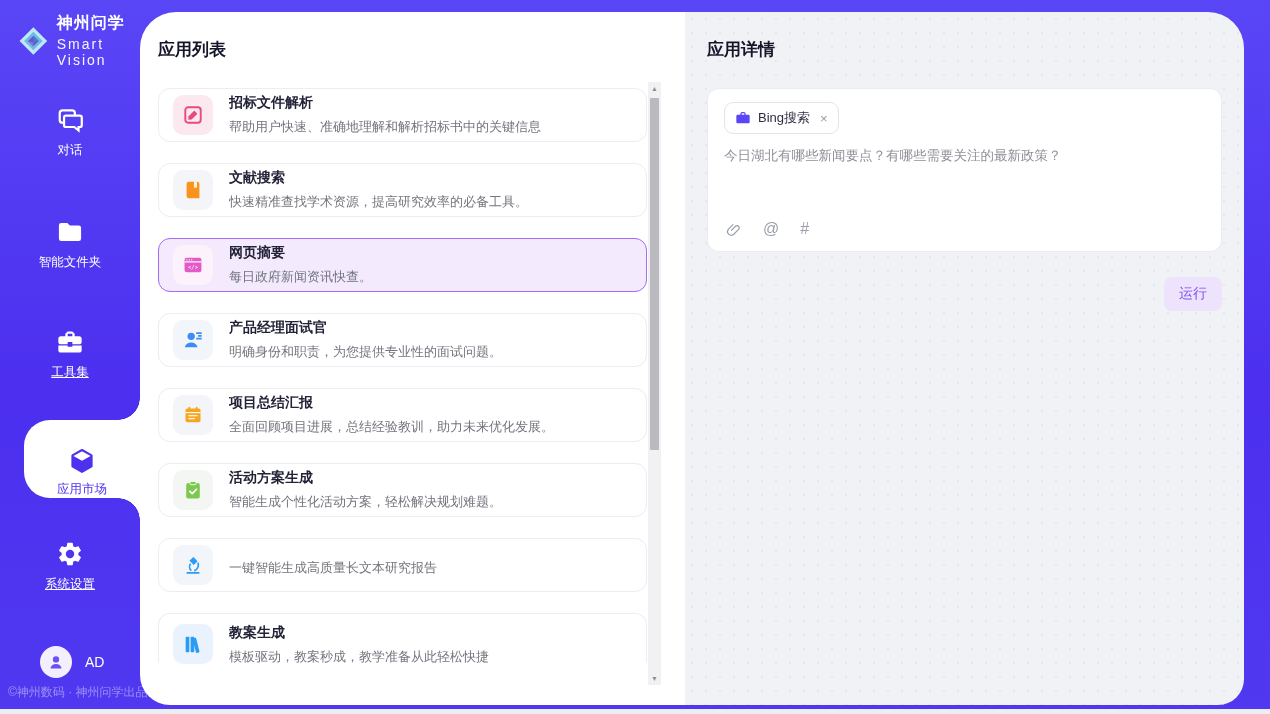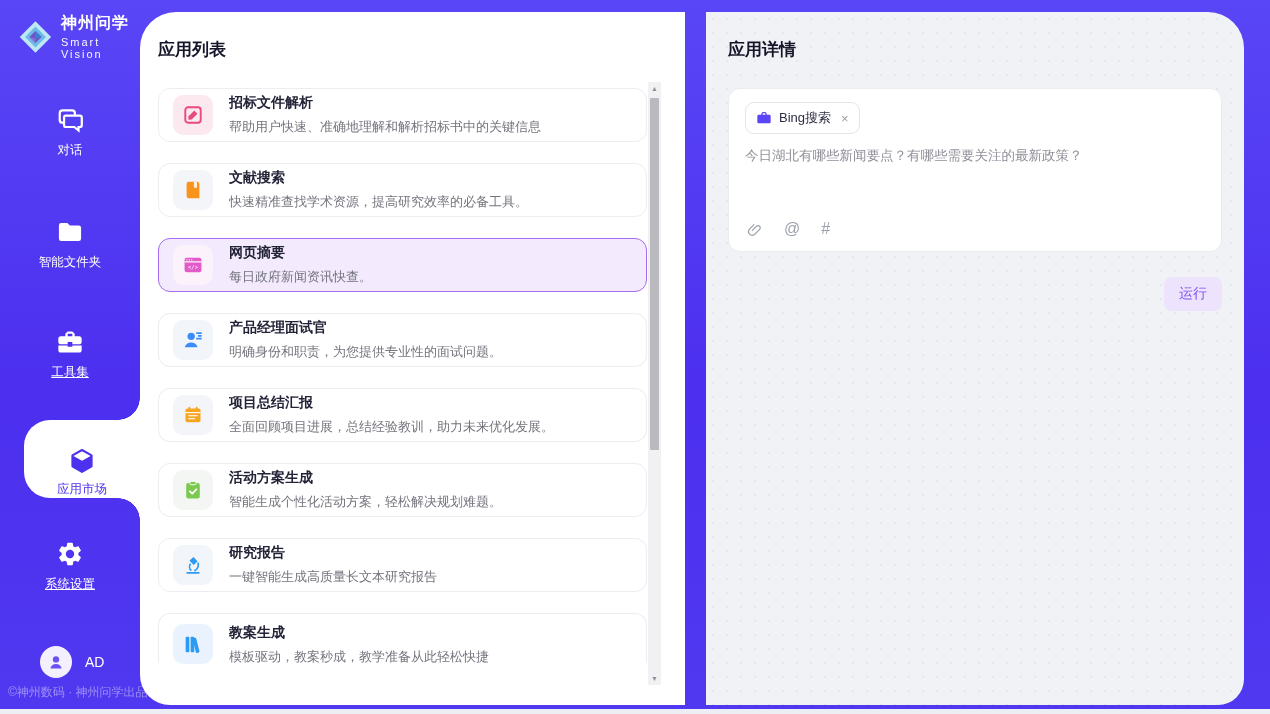--- a/index.html
+++ b/index.html
@@ -6,42 +6,42 @@
   html,body { width:1270px; height:714px; overflow:hidden; font-family:"Liberation Sans","DejaVu Sans",sans-serif; }
   .page { position:relative; width:1270px; height:714px; background:#ECEEF3; }
   .app-bg { position:absolute; left:0; top:0; right:0; bottom:5px;
             background:linear-gradient(180deg,#5946F6 0%,#4C2FEF 55%,#5038F0 100%); }
 
   
   .sidebar { position:absolute; left:0; top:0; width:140px; height:100%; color:#fff; }
   .logo-row { position:absolute; left:18px; top:13px; display:flex; align-items:center; gap:8px; }
   .logo-diamond { width:38px; height:38px; }
   .brand-name { font-size:16px; font-weight:bold; letter-spacing:1px; }
-  .brand-sub { font-size:11px; letter-spacing:2px; margin-top:2px; opacity:.95; }
+  .brand-sub { font-size:14px; letter-spacing:2px; margin-top:2px; opacity:.95; }
   .nav-item { position:absolute; left:0; width:140px; display:flex; flex-direction:column; align-items:center; gap:8px; cursor:pointer; }
   .nav-item svg { width:28px; height:28px; }
   .nav-label { font-size:12.5px; }
   .nav-label.u { text-decoration:underline; }
   .nav-active { position:absolute; left:24px; top:420px; width:116px; height:78px; background:#fff;
                 border-radius:26px 0 0 26px; display:flex; flex-direction:column; align-items:center;
                 justify-content:flex-end; gap:6px; color:#4C32EF; cursor:pointer; }
   .nav-active svg { width:28px; height:28px; }
   .nav-active .nav-label { color:#4C32EF; }
   .nav-active::before, .nav-active::after { content:""; position:absolute; right:0; width:22px; height:22px; }
   .nav-active::before { top:-22px; background:radial-gradient(circle at 0 0, transparent 21.5px, #fff 22px); }
   .nav-active::after  { bottom:-22px; background:radial-gradient(circle at 0 100%, transparent 21.5px, #fff 22px); }
   .user-row { position:absolute; left:40px; top:646px; display:flex; align-items:center; gap:13px; cursor:pointer; }
   .avatar { width:32px; height:32px; border-radius:50%; background:#F3EFFC; display:flex; align-items:center; justify-content:center; }
   .avatar svg { width:18px; height:18px; color:#6A52F0; }
   .user-name { font-size:14px; color:#fff; }
   .sidebar-footer { position:absolute; left:8px; top:684px; font-size:12px; color:rgba(255,255,255,.42); white-space:nowrap; }
 
   
   .content { position:absolute; left:140px; top:12px; right:26px; bottom:9px;
-             border-radius:36px 36px 26px 30px; overflow:hidden; display:flex;gap:21px; }
+             border-radius:36px 36px 26px 30px; overflow:hidden; display:flex; }
 
   
   .list-panel { position:relative; width:545px; background:#fff; padding:26px 0 0 18px; }
   .panel-title { font-size:17px; font-weight:bold; color:#15152A; }
   .cards { margin-top:27px; width:489px; }
   .card { display:flex; align-items:center; width:489px; height:54px; border:1px solid #ECECF2;
           border-radius:12px; background:#fff; padding-left:14px; margin-bottom:21px; cursor:pointer; }
   .card.selected { background:#F3EAFE; border:1.5px solid #A46BF3; }
   .app-icon { width:40px; height:40px; border-radius:10px; display:flex; align-items:center; justify-content:center; flex:0 0 40px; }
   .app-icon svg { width:22px; height:22px; }
@@ -245,21 +245,20 @@
         <div class="card">
           <div class="app-icon" style="color: rgb(43, 155, 244); background: rgb(242, 245, 249);">
             <svg viewBox="0 0 24 24">
                 <path d="M12.4 3.2l4.6 4.6-4.2 4.2-4.6-4.6z" fill="currentColor"></path>
                 <path d="M9.4 10.6c-1.8 2.4-1.4 5.6.8 7.4" fill="none" stroke="currentColor" stroke-width="1.8"></path>
                 <path d="M17.4 9.4c1.4 3.6-.4 7.6-4 9" fill="none" stroke="currentColor" stroke-width="1.8"></path>
                 <line x1="5" y1="20.6" x2="19" y2="20.6" stroke="currentColor" stroke-width="2"></line>
               </svg>
           </div>
           <div class="card-text">
-            <div class="card-title">研究报告</div>
             <div class="card-desc">一键智能生成高质量长文本研究报告</div>
           </div>
         </div>
 
         <div class="card cut">
           <div class="app-icon" style="color: rgb(43, 155, 244); background: rgb(234, 243, 253);">
             <svg viewBox="0 0 24 24">
                 <rect x="4" y="4" width="4" height="17" rx="1" fill="currentColor"></rect>
                 <rect x="9.4" y="4" width="4" height="17" rx="1" fill="currentColor"></rect>
                 <rect x="13.2" y="5.2" width="4" height="16.6" rx="1" fill="currentColor" transform="rotate(-14 15 13)"></rect>

